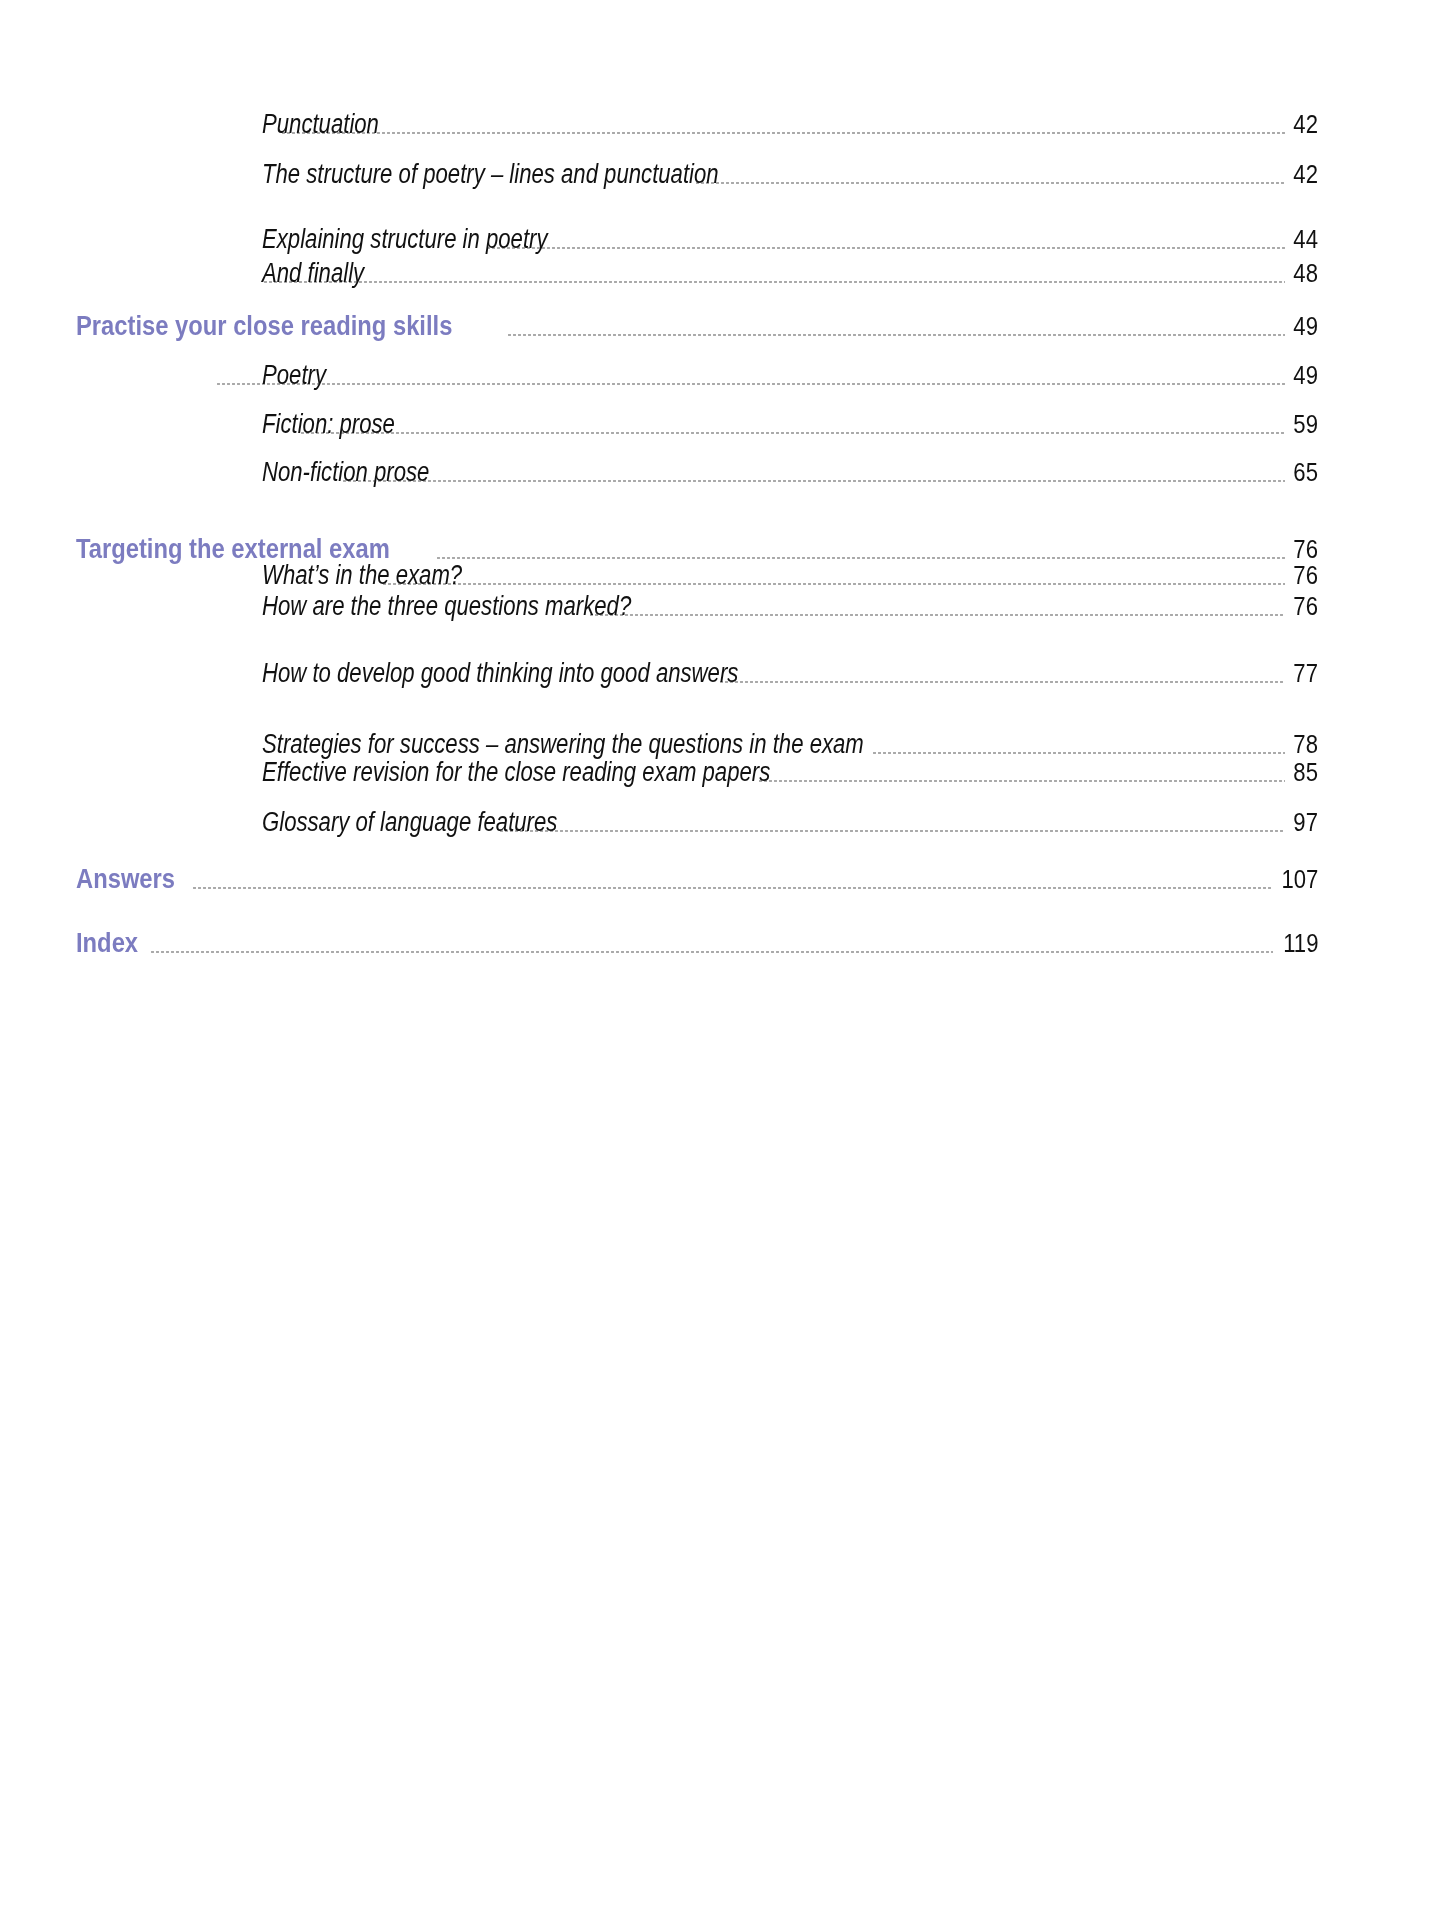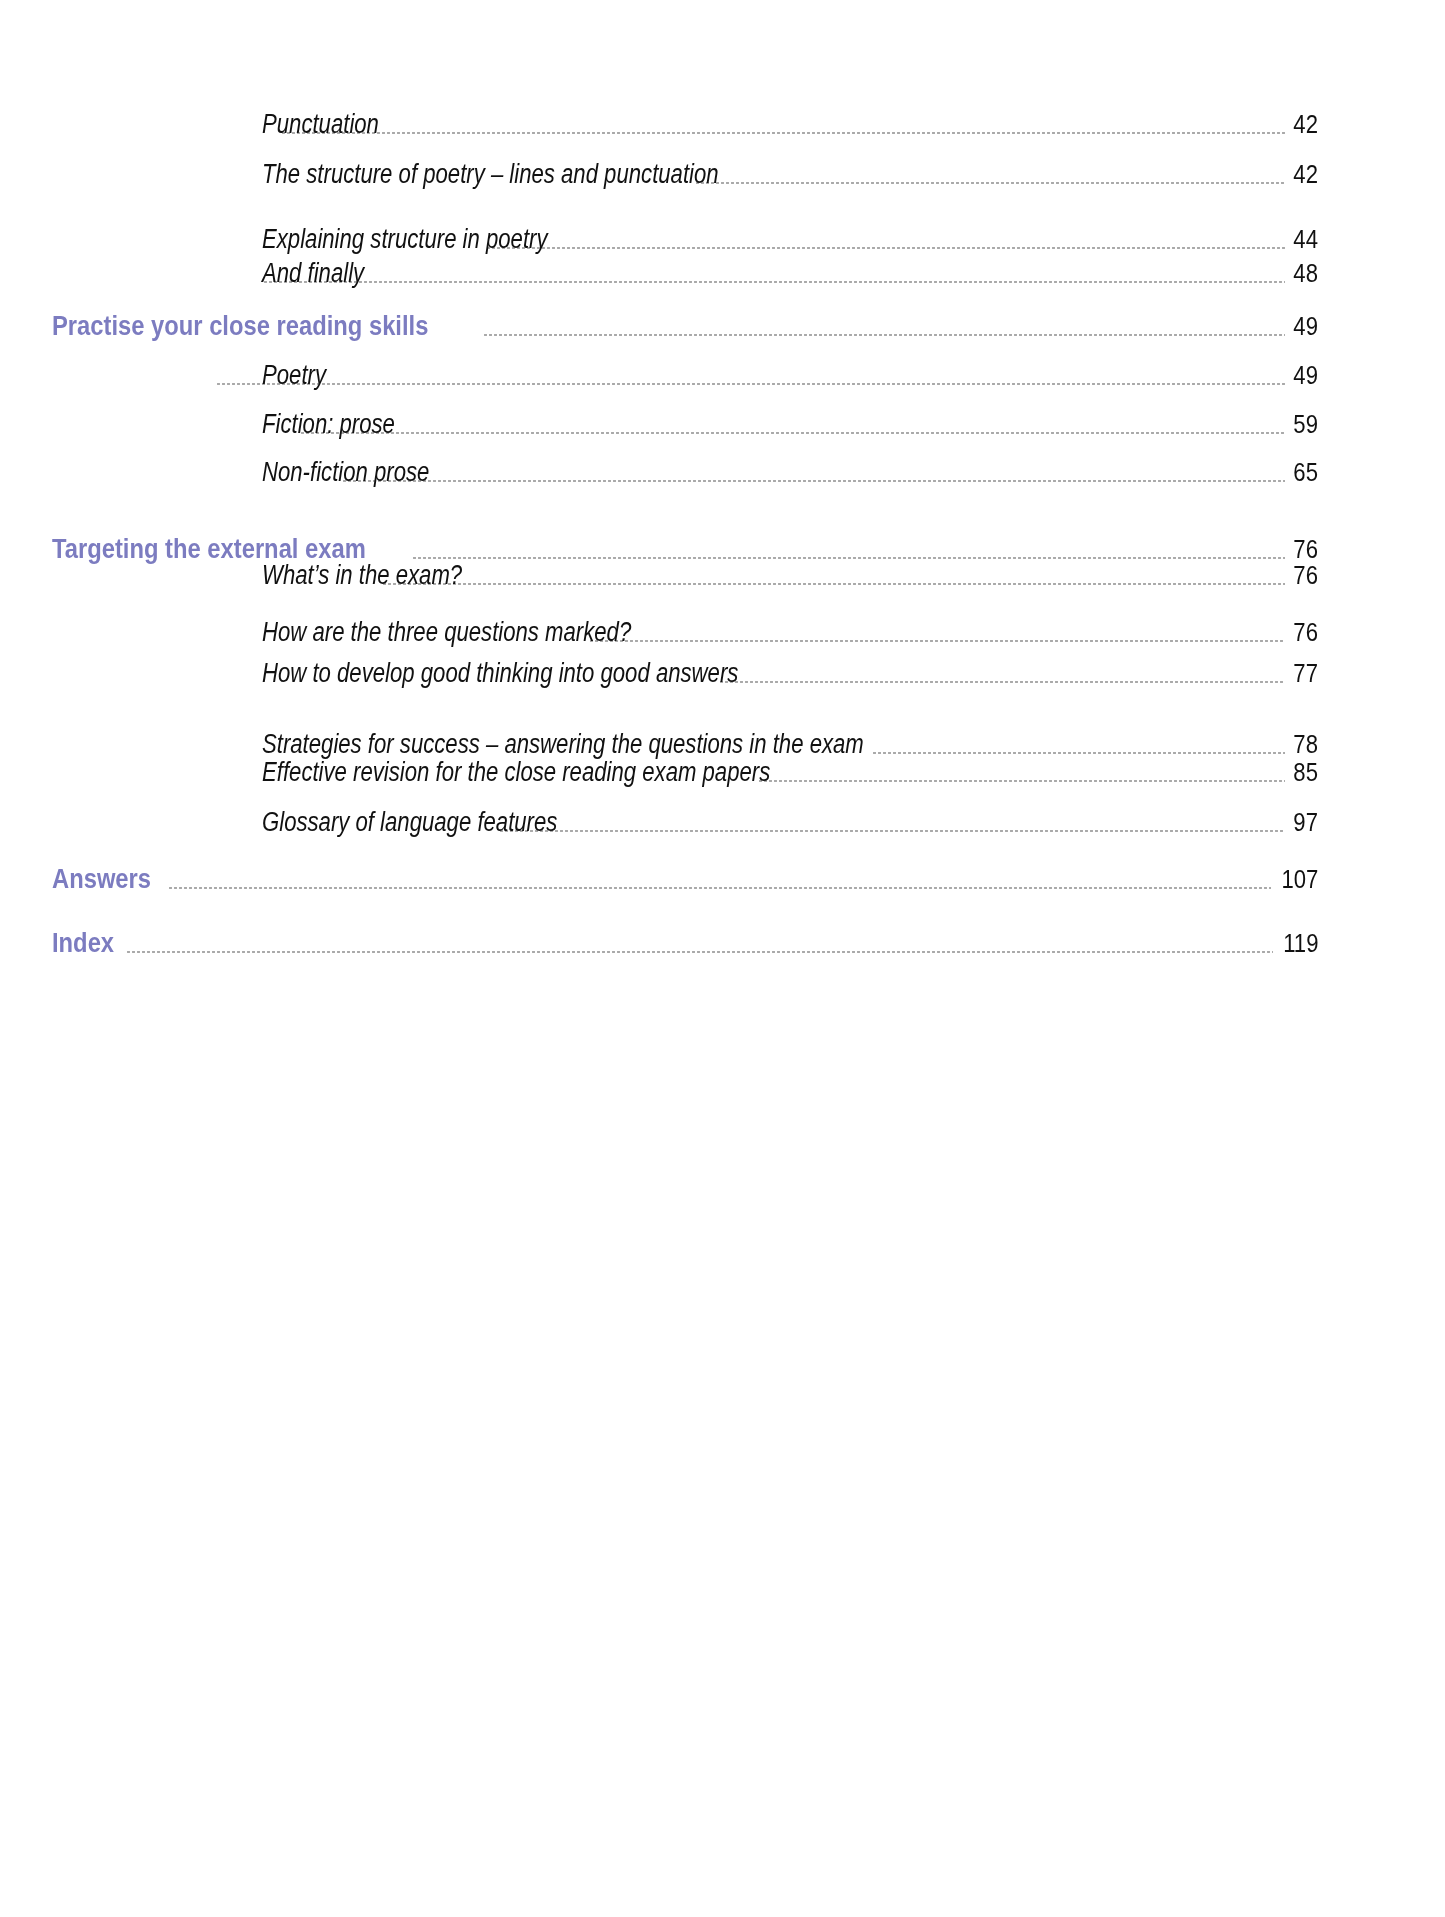--- a/index.html
+++ b/index.html
@@ -38,21 +38,21 @@
     .row.sub { padding-left: 262px; padding-right: 127px; box-sizing: border-box; }
     .row.sub .label {
       font-family: "Liberation Sans", sans-serif;
       font-style: italic;
       font-size: 27px;
       color: #111111;
       transform: scaleX(0.82);
       transform-origin: left center;
       margin-right: -12%;
     }
-    .row.head { padding-left: 52px; padding-right: 127px; box-sizing: border-box; }
+    .row.head { padding-left: 76px; padding-right: 127px; box-sizing: border-box; }
     .row.head .label {
       font-family: "Liberation Sans", sans-serif;
       font-weight: bold;
       font-size: 27px;
       color: #7c7cc0;
       transform: scaleX(0.88);
       transform-origin: left center;
     }
   </style>
 </head>
@@ -113,21 +113,21 @@
     <span class="leader"></span>
     <span class="page">76</span>
   </div>
 
   <div class="row sub" style="top:558px">
     <span class="label">What’s in the exam?</span>
     <span class="leader"></span>
     <span class="page">76</span>
   </div>
 
-  <div class="row sub" style="top:615px">
+  <div class="row sub" style="top:589px">
     <span class="label">How are the three questions marked?</span>
     <span class="leader"></span>
     <span class="page">76</span>
   </div>
 
   <div class="row sub" style="top:656px">
     <span class="label">How to develop good thinking into good answers</span>
     <span class="leader"></span>
     <span class="page">77</span>
   </div>

